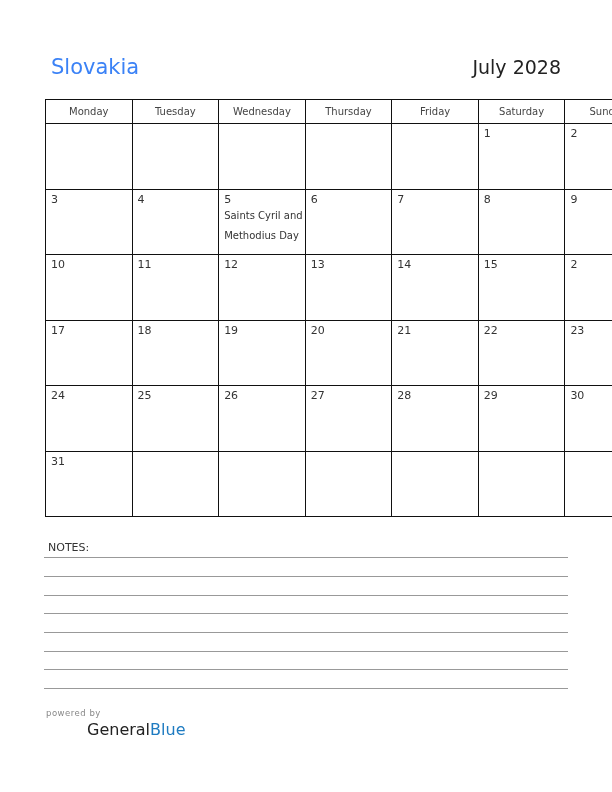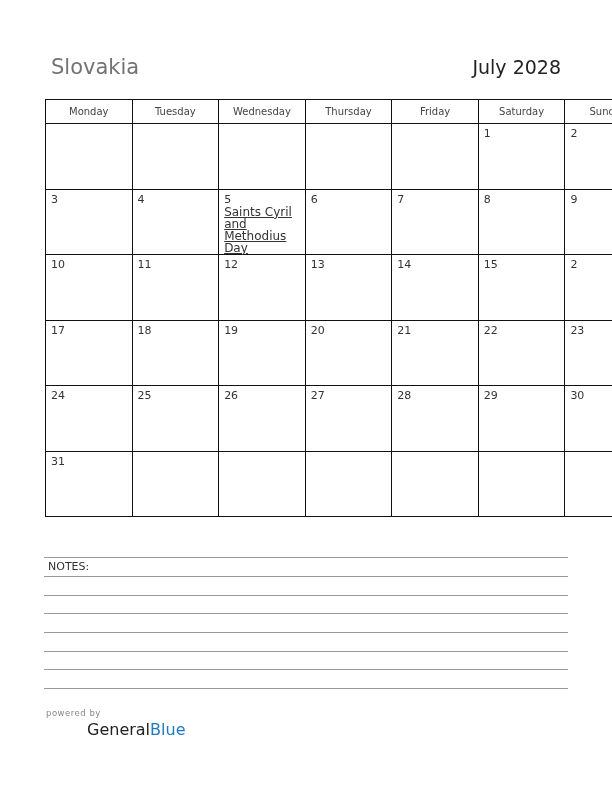--- a/index.html
+++ b/index.html
@@ -1,25 +1,25 @@
 <!DOCTYPE html>
 <html><head>
 <meta charset="utf-8">
 <style>
   html, body { margin:0; padding:0; background:#fff; }
   body { width:612px; height:792px; position:relative; font-family:"DejaVu Sans", sans-serif; color:#222; overflow:hidden; }
-  .country { position:absolute; left:51px; top:55px; font-size:21px; color:#737373; }
+  .country { position:absolute; left:51px; top:55px; font-size:21px; color:#3b82f6; }
   .month { position:absolute; right:51px; top:56px; font-size:19px; color:#222;text-align:center; }
   table.cal { position:absolute; left:45px; top:99px; width:607px; border-collapse:collapse; table-layout:fixed; }
   table.cal th, table.cal td { border:1px solid #111; padding:0; }
   table.cal th { height:23px; font-weight:normal; font-size:10px; color:#444; text-align:center; }
   table.cal td { height:64.5px; vertical-align:top; }
   .dnum { display:block; font-size:11px; color:#333; padding:3px 0 0 5px; line-height:13px; }
-  .hol { display:block; font-size:12px; color:#333; padding:0 0 0 5px; line-height:12px;text-decoration:underline; }
-  .notes-label { position:absolute; left:48px; top:541px; font-size:11px; color:#333;margin-top:19px; }
+  .hol { display:block; font-size:10px; color:#333; padding:0 0 0 5px; line-height:20px; }
+  .notes-label { position:absolute; left:48px; top:541px; font-size:11px; color:#333; }
   .nline { position:absolute; left:44px; width:524px; height:1px; background:#999; }
   .powered { position:absolute; left:46px; top:708px; font-size:8.5px; color:#888; letter-spacing:0.5px; }
   .brand { position:absolute; left:43px; top:720px; font-size:16px; color:#222;margin-left:44px; }
   .brand .blue { color:#1e7bc1; }
 </style>
 </head>
 <body>
 
 <div class="country">Slovakia</div>
 <div class="month">July 2028</div>

